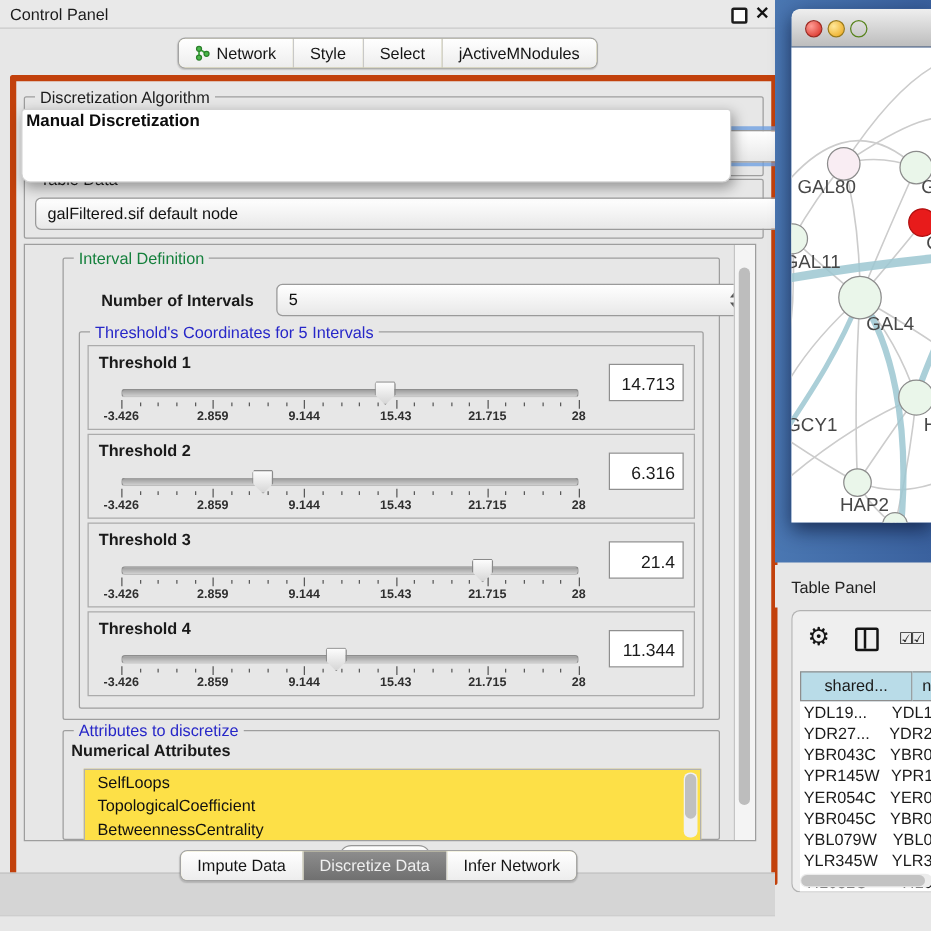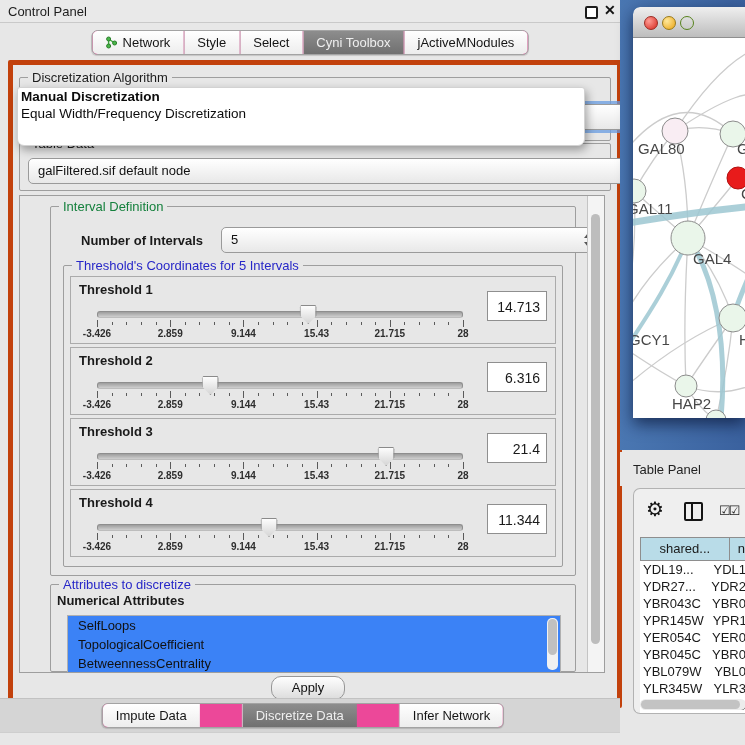--- a/index.html
+++ b/index.html
@@ -6,28 +6,28 @@
   #app{position:relative;width:745px;height:745px;background:#e7e7e7;overflow:hidden;
        font-family:"Liberation Sans",sans-serif;color:#1a1a1a;-webkit-font-smoothing:antialiased;}
 
   
   .titlebar{position:absolute;left:0;top:0;width:620px;height:22px;background:#e9e9e9;border-bottom:1px solid #c9c9c9;}
   .titlebar-text{position:absolute;left:8px;top:4px;font-size:13px;color:#1c1c1c;}
   .float-icon{position:absolute;left:585px;top:6px;width:9px;height:9px;border:2px solid #1c1c1c;border-radius:2px;background:#fff;}
   .close-icon{position:absolute;left:604px;top:2px;font-size:14px;font-weight:bold;color:#111;cursor:default;}
 
   
-  .segctl{display:flex;border:1px solid #a3a3a3;border-radius:6px;overflow:hidden;background:#ec4899;
+  .segctl{display:flex;border:1px solid #a3a3a3;border-radius:6px;overflow:hidden;background:#fef9c3;
           box-shadow:0 1px 1px rgba(0,0,0,.15);}
   .seg{display:flex;align-items:center;gap:5px;padding:4px 13px;font-size:13px;color:#151515;
        background:linear-gradient(#ffffff,#ededed);border-left:1px solid #c8c8c8;white-space:nowrap;}
   .seg:first-child{border-left:none;}
   .seg.selected{background:linear-gradient(#8d8d8d,#707070);color:#efefef;}
   #top-tabs{position:absolute;left:310px;top:30px;transform:translateX(-50%);z-index:5;}
-  #bottom-tabs{position:absolute;left:303px;top:703px;transform:translateX(-50%);z-index:5;gap:42px;}
+  #bottom-tabs{position:absolute;left:303px;top:680px;transform:translateX(-50%);z-index:5;}
   .bottom-strip{position:absolute;left:0;top:698px;width:620px;height:33px;background:#d5d5d5;
                 border-top:1px solid #c2c2c2;border-bottom:1px solid #cecece;}
 
   .content-panel{position:absolute;left:8px;top:60px;width:604px;height:638px;border:5px solid #c2410c;
                  border-radius:2px;background:#e7e7e7;}
 
   
   .group{position:absolute;border:1px solid #9e9e9e;border-radius:2px;}
   .group-title{position:absolute;top:-8px;left:8px;background:#e7e7e7;padding:0 4px;font-size:13px;}
   .t-black{color:#1d1d1d;} .t-green{color:#15803d;} .t-blue{color:#2727c8;}
@@ -72,21 +72,21 @@
   .tick{position:absolute;top:2px;width:1px;height:3px;background:#5a5a5a;}
   .tick.tall{top:0;height:7px;}
   .ticklabels{position:absolute;left:0;right:0;top:23px;height:11px;}
   .ticklabel{position:absolute;transform:translateX(-50%);font-size:10px;font-weight:bold;color:#2e2e2e;white-space:nowrap;}
   .valuebox{position:absolute;right:8px;top:14px;width:60px;height:30px;background:#fff;border:1px solid #8f8f8f;
             font-size:14px;text-align:right;line-height:30px;padding-right:6px;box-sizing:border-box;}
 
   
   .attrs-group{left:30px;top:388px;width:524px;height:86px;}
   .attrs-label{position:absolute;left:6px;top:8px;font-size:13px;font-weight:bold;}
-  .listbox{position:absolute;left:16px;top:30px;width:492px;height:56px;background:#3b82f6;border:1px solid #b0b0b0;overflow:hidden;}
+  .listbox{position:absolute;left:16px;top:30px;width:492px;height:56px;background:#fde047;border:1px solid #b0b0b0;overflow:hidden;}
   .list-item{font-size:13px;line-height:19px;padding-left:10px;color:#111;white-space:nowrap;}
   .list-vscroll{position:absolute;right:2px;top:2px;width:11px;bottom:2px;background:#f1f1f1;border-radius:5px;}
   .list-vthumb{position:absolute;left:1px;top:1px;width:9px;height:36px;background:#c0c0c0;border-radius:5px;}
 
   .apply-btn{position:absolute;left:266px;top:671px;width:72px;height:22px;border:1px solid #979797;border-radius:10px;
              background:linear-gradient(#fefefe,#dcdcdc);font-size:13px;text-align:center;line-height:21px;color:#111;}
 
   
   .net-frame{position:absolute;left:620px;top:0;width:125px;height:450px;
              background:linear-gradient(90deg,#4a77b2,#3a619e);}
@@ -142,40 +142,36 @@
             <circle cx="9" cy="7" r="2" fill="#49b749" stroke="#2c7f2c"></circle>
           </svg></span>
         <span>Network</span>
       </div>
       <div class="seg">
         <span>Style</span>
       </div>
       <div class="seg">
         <span>Select</span>
       </div>
-      <div class="seg selected">
-        <span>Cyni Toolbox</span>
-      </div>
       <div class="seg">
         <span>jActiveMNodules</span>
       </div>
     </div>
 
   <div class="content-panel">
 
     <div class="group" style="left:6px;top:12px;width:590px;height:62px;">
       <span class="group-title t-black">Discretization Algorithm</span>
       <div class="combo focused" style="left:8px;top:26px;width:574px;">
         <span class="spinner"></span>
       </div>
     </div>
 
     <div class="popup" style="left:4px;top:22px;">
       <div class="popup-item bold">Manual Discretization</div>
-      <div class="popup-item">Equal Width/Frequency Discretization</div>
     </div>
 
     <div class="group" style="left:6px;top:78px;width:590px;height:46px;">
       <span class="group-title t-black">Table Data</span>
       <div class="combo" style="left:8px;top:14px;width:574px;">
         <span class="combo-text">galFiltered.sif default node</span>
         <span class="spinner"></span>
       </div>
     </div>
 

